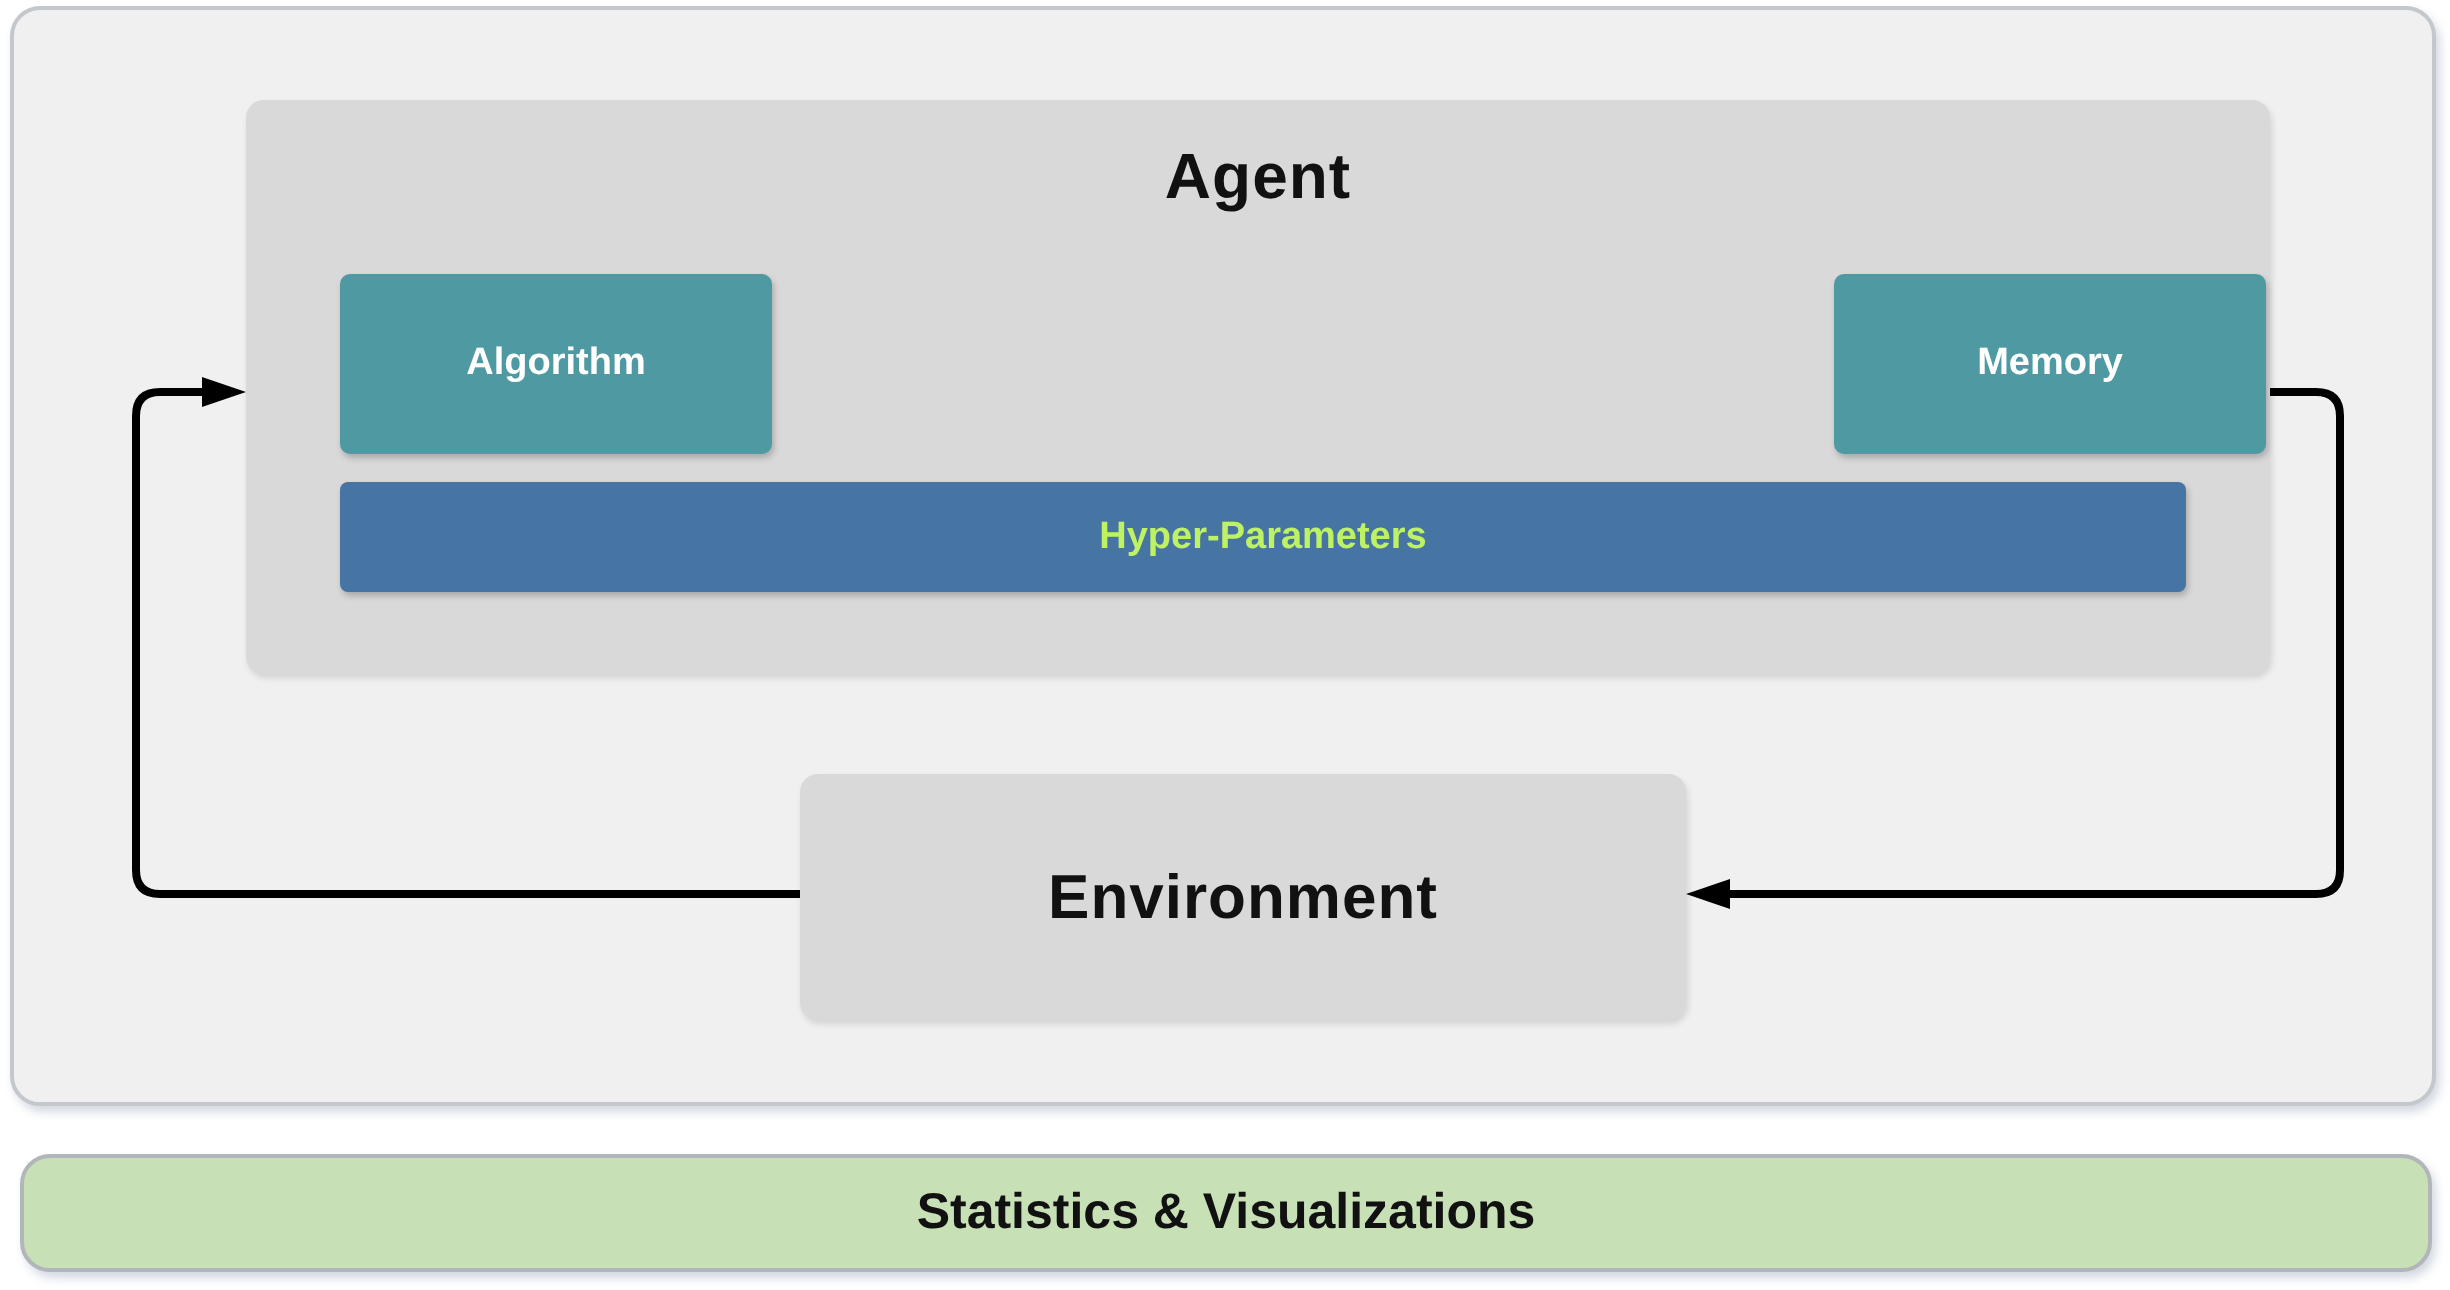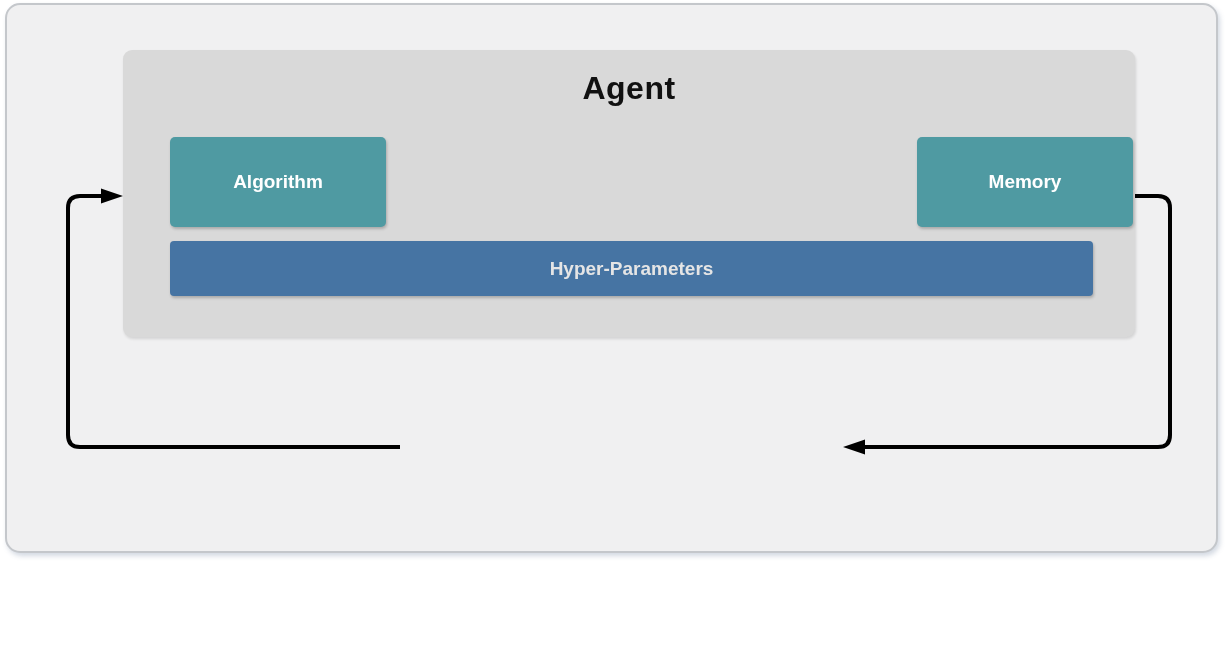--- a/index.html
+++ b/index.html
@@ -64,21 +64,21 @@
   .hyper-bar {
     position: absolute;
     left: 170px; top: 241px;
     width: 923px; height: 55px;
     background: #4674a3;
     border-radius: 4px;
     box-shadow: 1px 2px 3px rgba(0,0,0,0.22);
     display: flex;
     align-items: center;
     justify-content: center;
-    color: #e5e5e5;
+    color: #bef264;
     font-size: 19px;
     font-weight: bold;
   }
   .environment-box {
     position: absolute;
     left: 400px; top: 387px;
     width: 443px; height: 123px;
     background: #d9d9d9;
     border-radius: 9px;
     box-shadow: 1px 2px 3px rgba(0,0,0,0.12);
@@ -121,28 +121,30 @@
   <div class="outer-panel"></div>
 
   <div class="agent-box"></div>
   <div class="agent-title">Agent</div>
 
   <div class="module module-1">Algorithm</div>
   <div class="module module-4">Memory</div>
 
   <div class="hyper-bar">Hyper-Parameters</div>
 
+  <div class="environment-box">Environment</div>
 
   <svg class="arrow-layer" width="1225" height="645" viewBox="0 0 1225 645" xmlns="http://www.w3.org/2000/svg">
 
     <g>
       <path d="M 400 447 L 80 447 Q 68 447 68 435 L 68 208 Q 68 196 80 196 L 103 196" fill="none" stroke="#000000" stroke-width="4"></path>
       <polygon points="123,196 101,188.5 101,203.5" fill="#000000"></polygon>
     </g>
 
     <g>
       <path d="M 1135 196 L 1158 196 Q 1170 196 1170 208 L 1170 435 Q 1170 447 1158 447 L 865 447" fill="none" stroke="#000000" stroke-width="4"></path>
       <polygon points="843,447 865,439.5 865,454.5" fill="#000000"></polygon>
     </g>
   </svg>
 
+  <div class="footer-bar">Statistics &amp; Visualizations</div>
 
 </div>
 
 </body></html>

